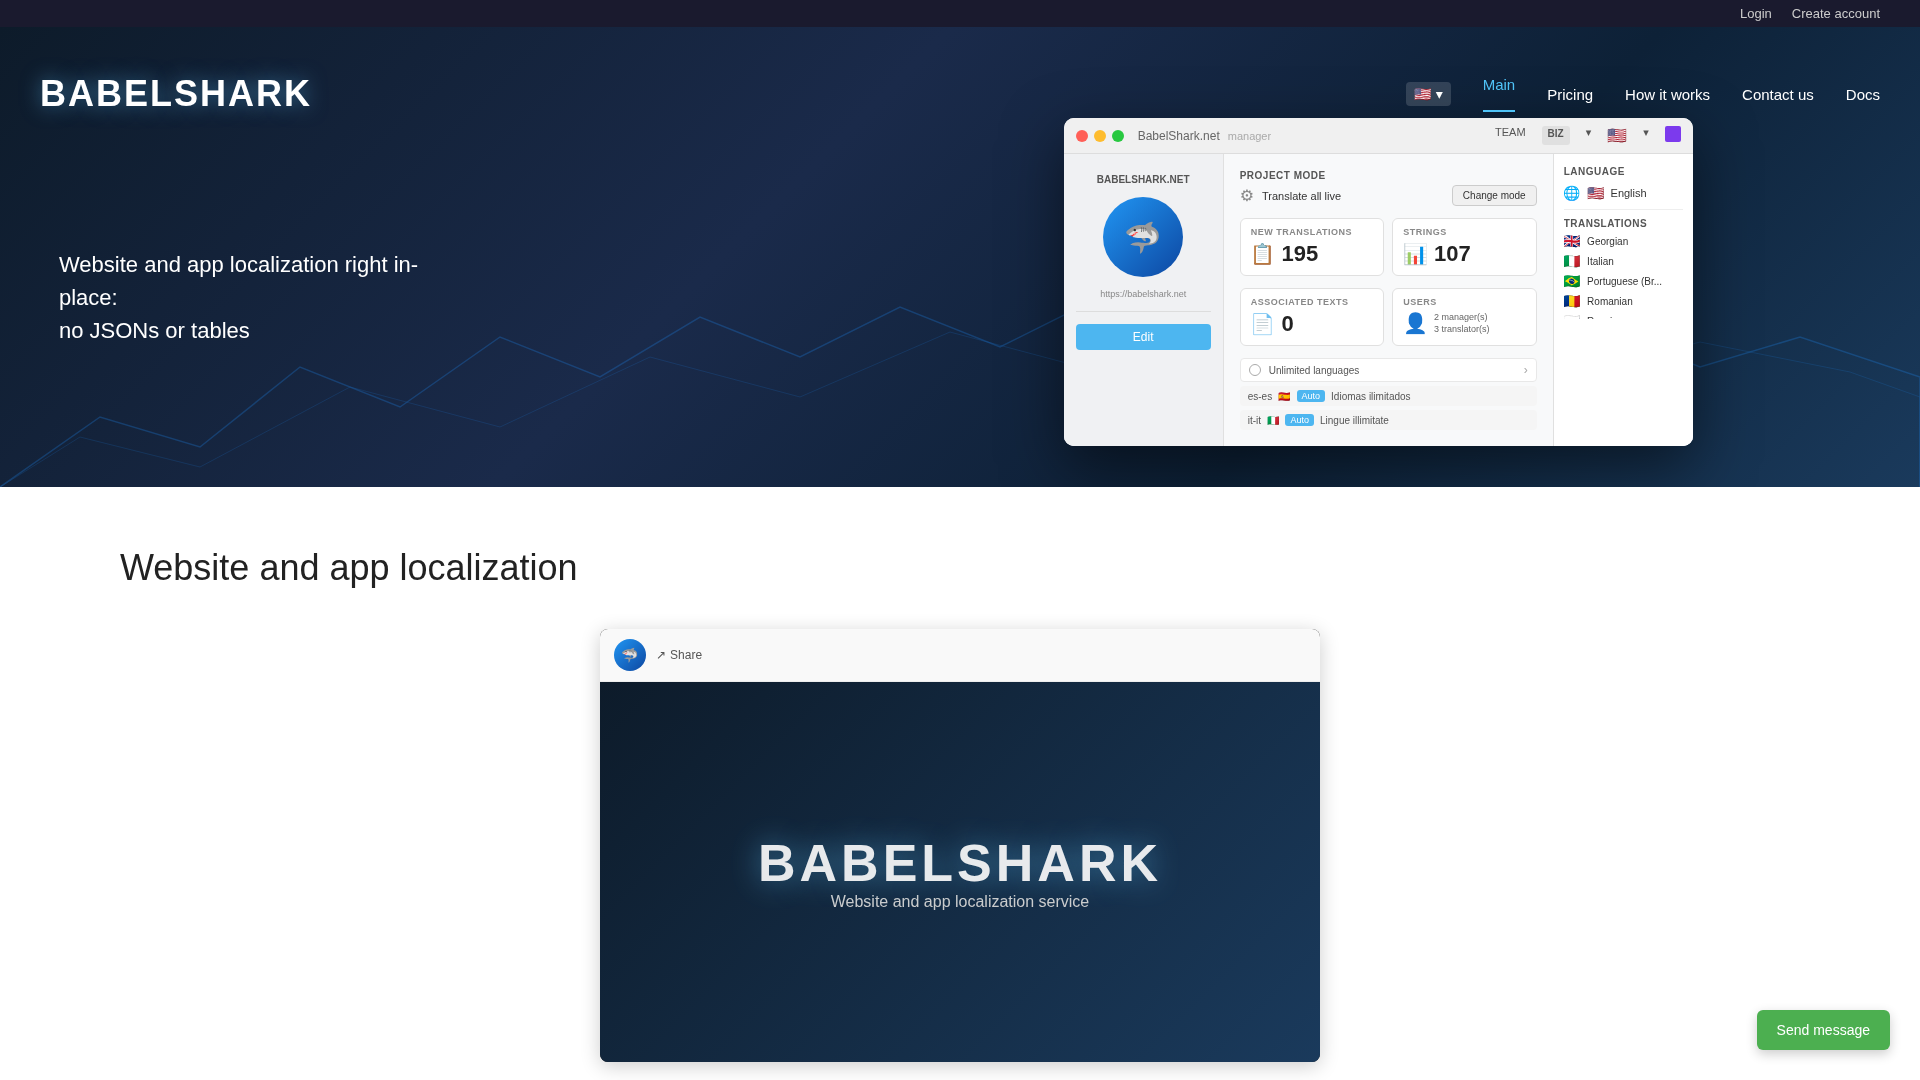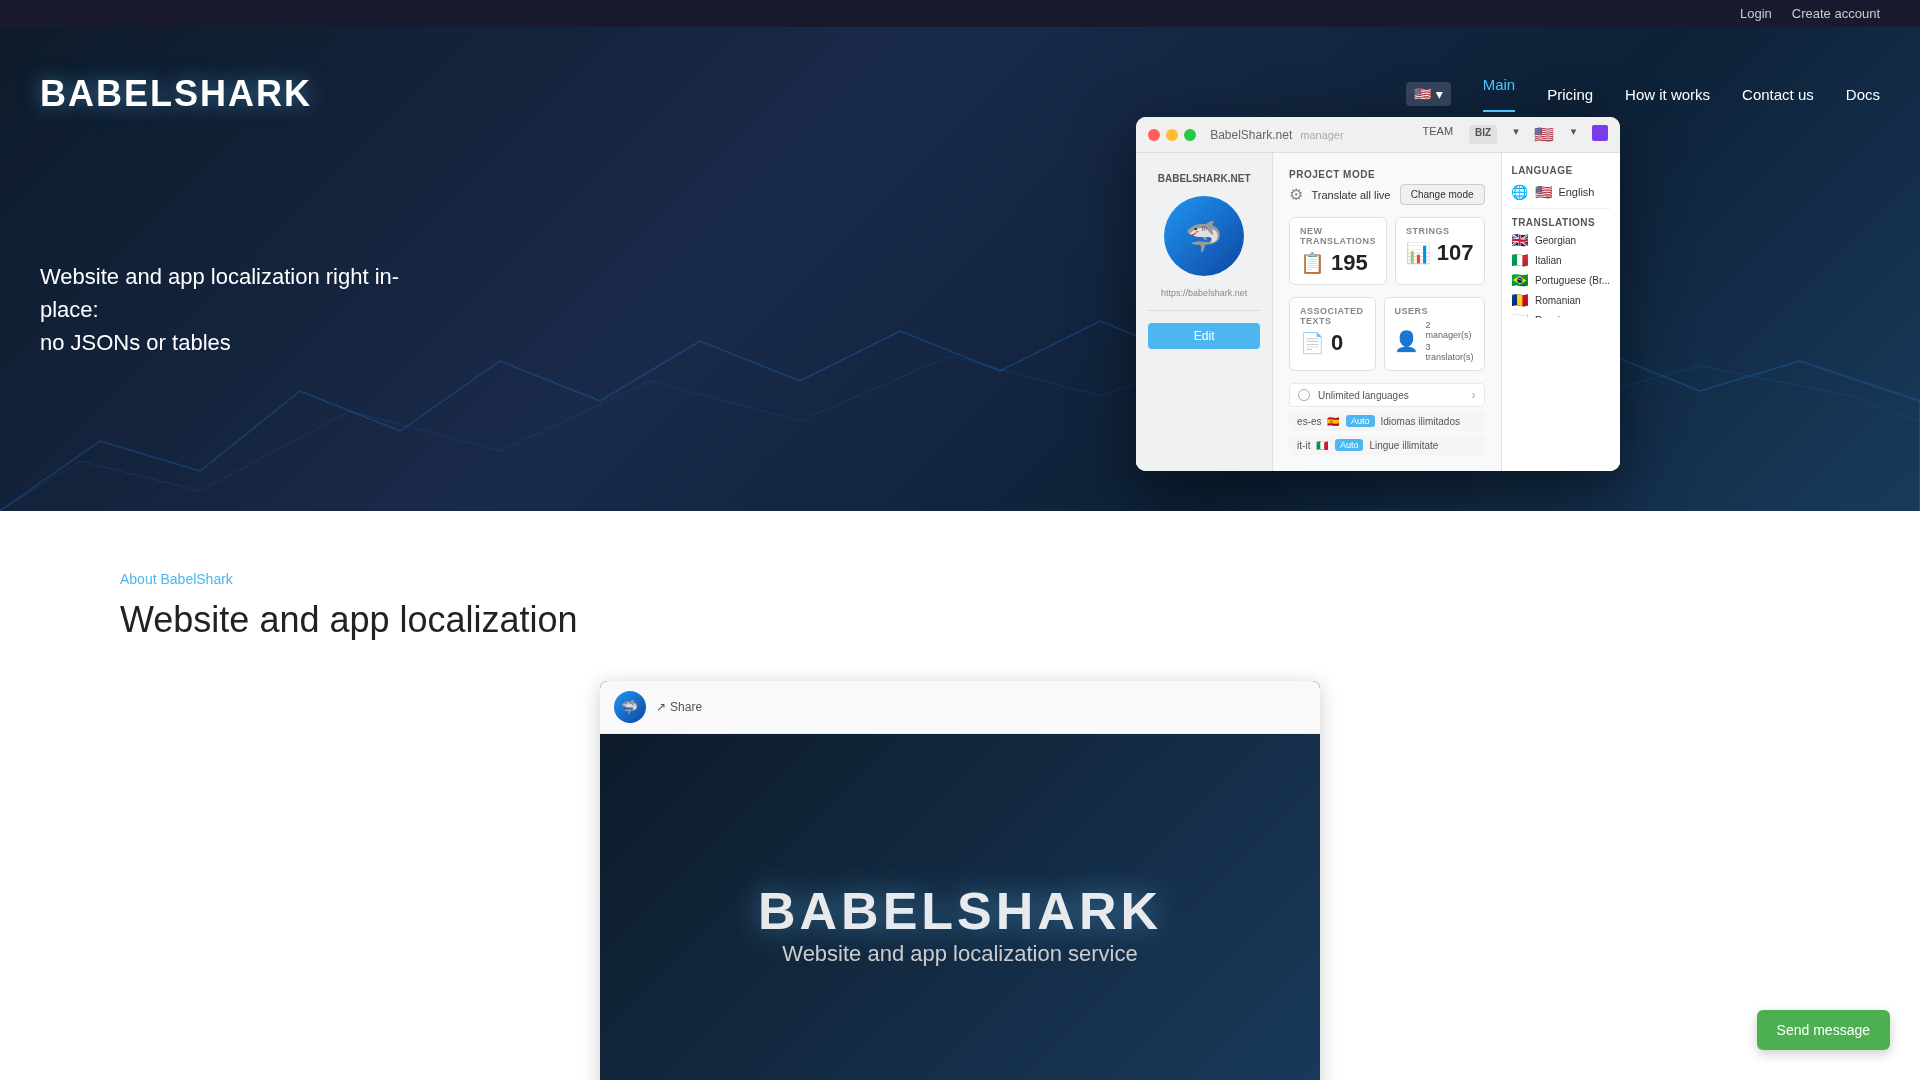--- a/index.html
+++ b/index.html
@@ -82,20 +82,21 @@
       flex: 1;
       z-index: 2;
     }
     .hero-tagline {
       color: #fff;
       font-size: 22px;
       font-weight: 300;
       line-height: 1.5;
       margin-top: 40px;
       max-width: 400px;
+      margin-left: 19px;
     }
     .hero-right {
       flex: 1.2;
       display: flex;
       justify-content: center;
       align-items: flex-start;
       z-index: 2;
       padding-top: 10px;
     }
 
@@ -105,21 +106,21 @@
       bottom: 0; left: 0; right: 0;
       height: 200px;
       z-index: 1;
       opacity: 0.5;
     }
 
     
     .app-window {
       background: #fff;
       border-radius: 10px;
-      width: 484px;
+      width: 629px;
       box-shadow: 0 20px 60px rgba(0,0,0,0.5);
       overflow: hidden;
       font-size: 12px;
     }
     .window-titlebar {
       background: #f0f0f0;
       padding: 8px 12px;
       display: flex;
       align-items: center;
       gap: 6px;
@@ -436,21 +437,21 @@
       font-weight: 900;
       color: #fff;
       letter-spacing: 4px;
       font-family: 'Arial Black', sans-serif;
       text-transform: uppercase;
       text-shadow: 0 0 30px rgba(100,200,255,0.6);
       opacity: 0.9;
     }
     .video-subtitle {
       color: #ccc;
-      font-size: 22px;
+      font-size: 16px;
     }
 
     
     .send-message-btn {
       position: fixed;
       bottom: 30px;
       right: 30px;
       background: #4caf50;
       color: #fff;
       padding: 12px 20px;
@@ -641,21 +642,20 @@
     </div>
   </div>
 
   <svg class="mountains" viewBox="0 0 1920 200" preserveAspectRatio="none">
     <polyline points="0,200 100,130 200,160 300,80 400,120 500,50 600,90 700,30 800,70 900,20 1000,60 1100,10 1200,50 1300,80 1400,30 1500,70 1600,40 1700,80 1800,50 1920,90 1920,200" fill="none" stroke="#1e90ff" stroke-width="1.5" opacity="0.5"></polyline>
     <polyline points="0,200 80,150 200,180 350,100 500,140 650,70 800,110 950,45 1100,85 1250,30 1400,65 1550,95 1700,55 1850,85 1920,110 1920,200" fill="none" stroke="#1e90ff" stroke-width="1" opacity="0.3"></polyline>
   </svg>
 </div>
 
 <div class="about-section">
-  <div class="about-label">About BabelShark</div>
   <div class="about-title">Website and app localization</div>
 
   <div class="video-container">
     <div class="video-header">
       <div class="yt-logo">🦈</div>
       <div class="share-btn">
         <span>↗</span>
         <span>Share</span>
       </div>
     </div>

